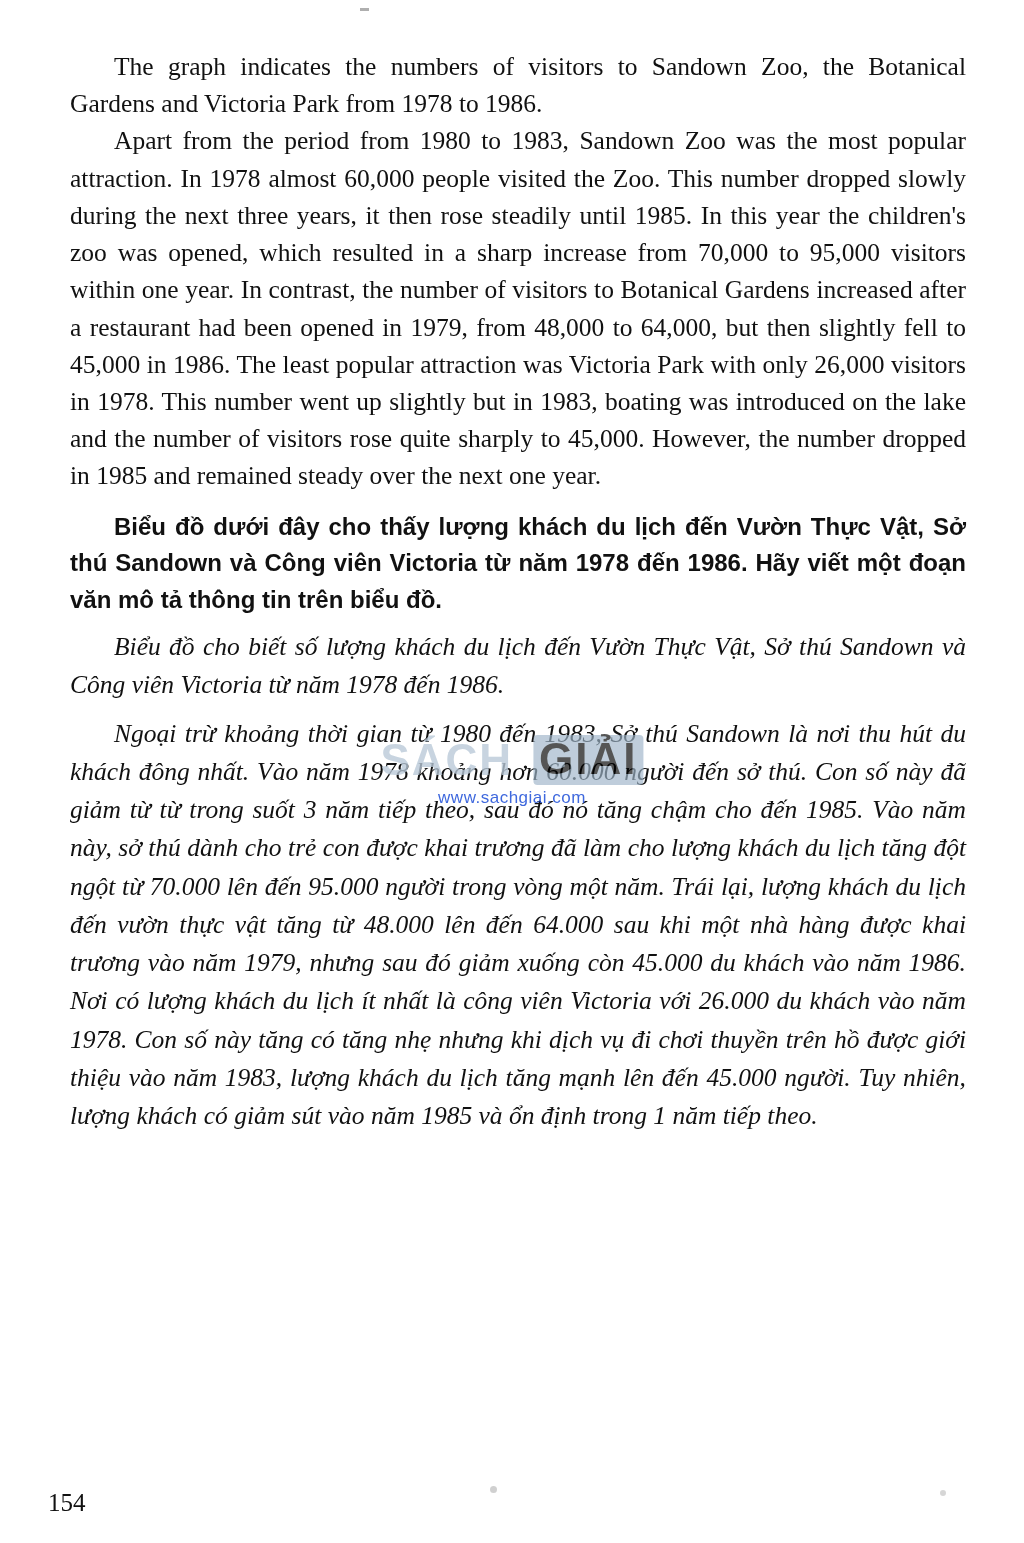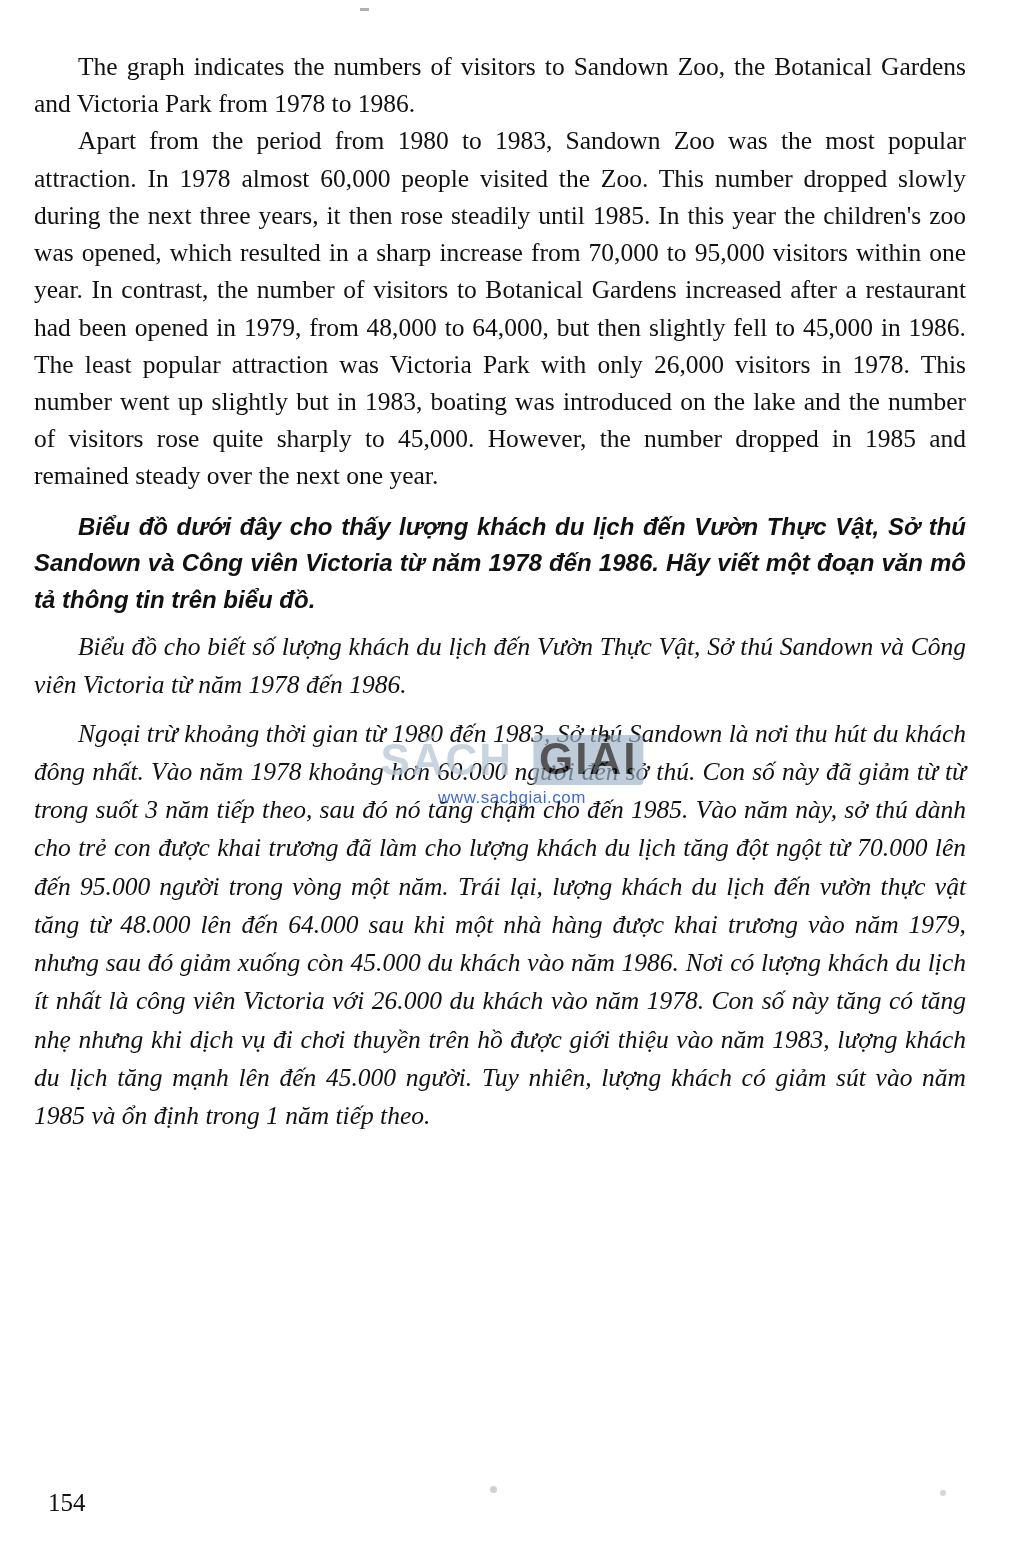--- a/index.html
+++ b/index.html
@@ -11,21 +11,21 @@
     width: 1024px;
     height: 1543px;
     position: relative;
     font-family: "Liberation Serif", serif;
     color: #111111;
     overflow: hidden;
   }
   .page {
     position: absolute;
     inset: 0;
-    padding: 40px 58px 0 34px;
+    padding: 40px 58px 0 70px;
     box-sizing: border-box;
   }
   .para {
     font-size: 25.5px;
     line-height: 1.46;
     text-align: justify;
     text-justify: inter-word;
     margin: 0 0 0 0;
   }
   .para.indent {
@@ -34,21 +34,20 @@
   .p-first { margin-top: 8px; }
   .section-head {
     font-family: "Liberation Serif", serif;
     font-weight: bold;
     font-size: 25px;
     text-decoration: underline;
     margin: 52px 0 4px 44px;
   }
   .bold-italic {
     font-family: "Liberation Sans", sans-serif;
-    font-style: italic;
     font-weight: bold;
     font-size: 24px;
     line-height: 1.52;
     text-align: justify;
     margin: 14px 0 0 0;
     text-indent: 44px;
   }
   .viet {
     font-style: italic;
     font-size: 25.5px;

